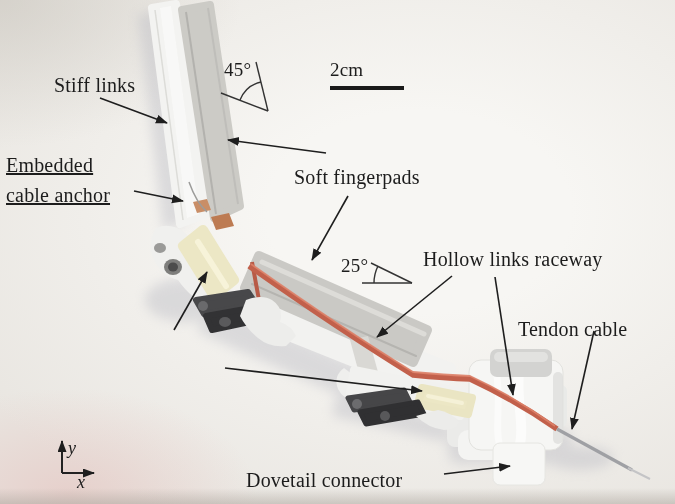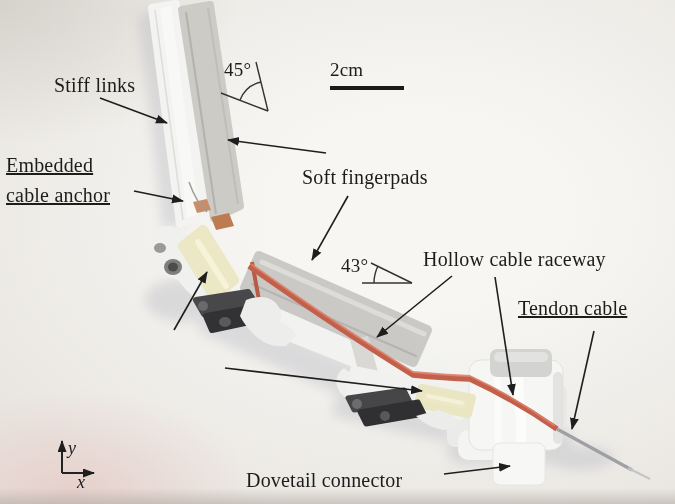--- a/index.html
+++ b/index.html
@@ -146,32 +146,32 @@
       <line x1="62" y1="473" x2="62" y2="441" marker-end="url(#ah)"></line>
       <line x1="62" y1="473" x2="94" y2="473" marker-end="url(#ah)"></line>
     </g>
   </svg>
 
   <div class="callout" style="left:54px;top:70px;">Stiff links</div>
 
   <div class="callout ctr" style="left:6px;top:150px;width:144px;text-decoration:underline;">Embedded
 cable anchor</div>
 
-  <div class="callout" style="left:302px;top:162px;">Soft fingerpads</div>
+  <div class="callout" style="left:294px;top:162px;">Soft fingerpads</div>
 
-  <div class="callout" style="left:423px;top:244px;">Hollow cable raceway</div>
+  <div class="callout" style="left:423px;top:244px;">Hollow links raceway</div>
 
-  <div class="callout" style="left:518px;top:293px;text-decoration:underline;">Tendon cable</div>
+  <div class="callout" style="left:518px;top:314px;">Tendon cable</div>
 
 
   <div class="callout" style="left:246px;top:465px;">Dovetail connector</div>
 
   <div class="callout small" style="left:224px;top:60px;">45°</div>
 
-  <div class="callout small" style="left:341px;top:256px;">43°</div>
+  <div class="callout small" style="left:341px;top:256px;">25°</div>
 
   <div class="callout small ctr" style="left:330px;top:60px;width:74px;">2cm</div>
 
   <div class="callout ital" style="left:68px;top:439px;">y</div>
 
   <div class="callout ital" style="left:77px;top:473px;">x</div>
 
 </div>
 
 </body></html>

